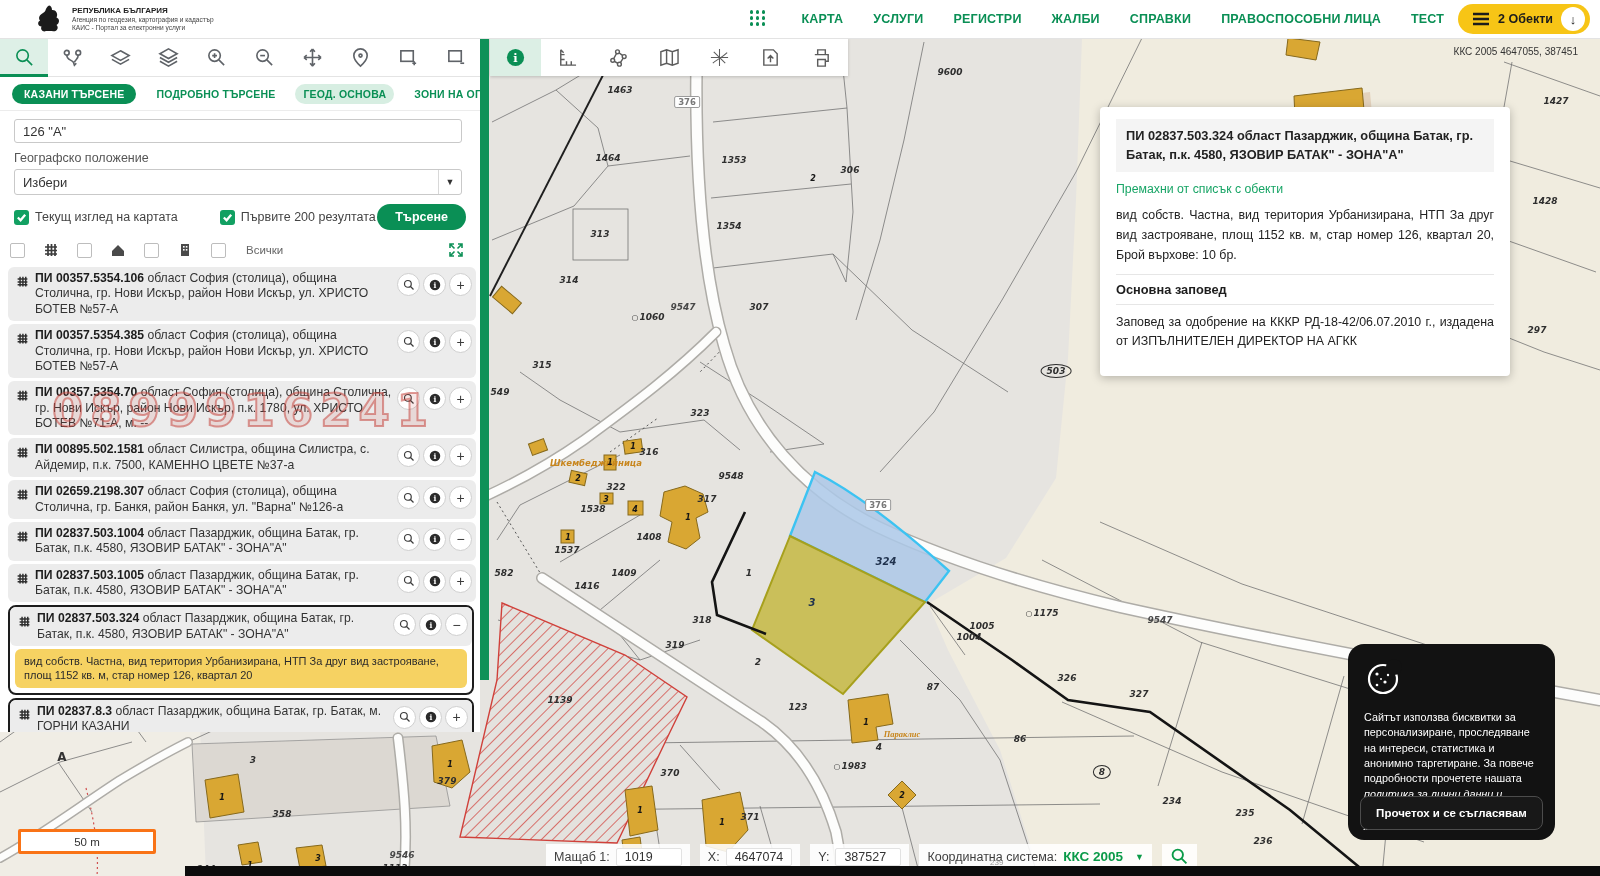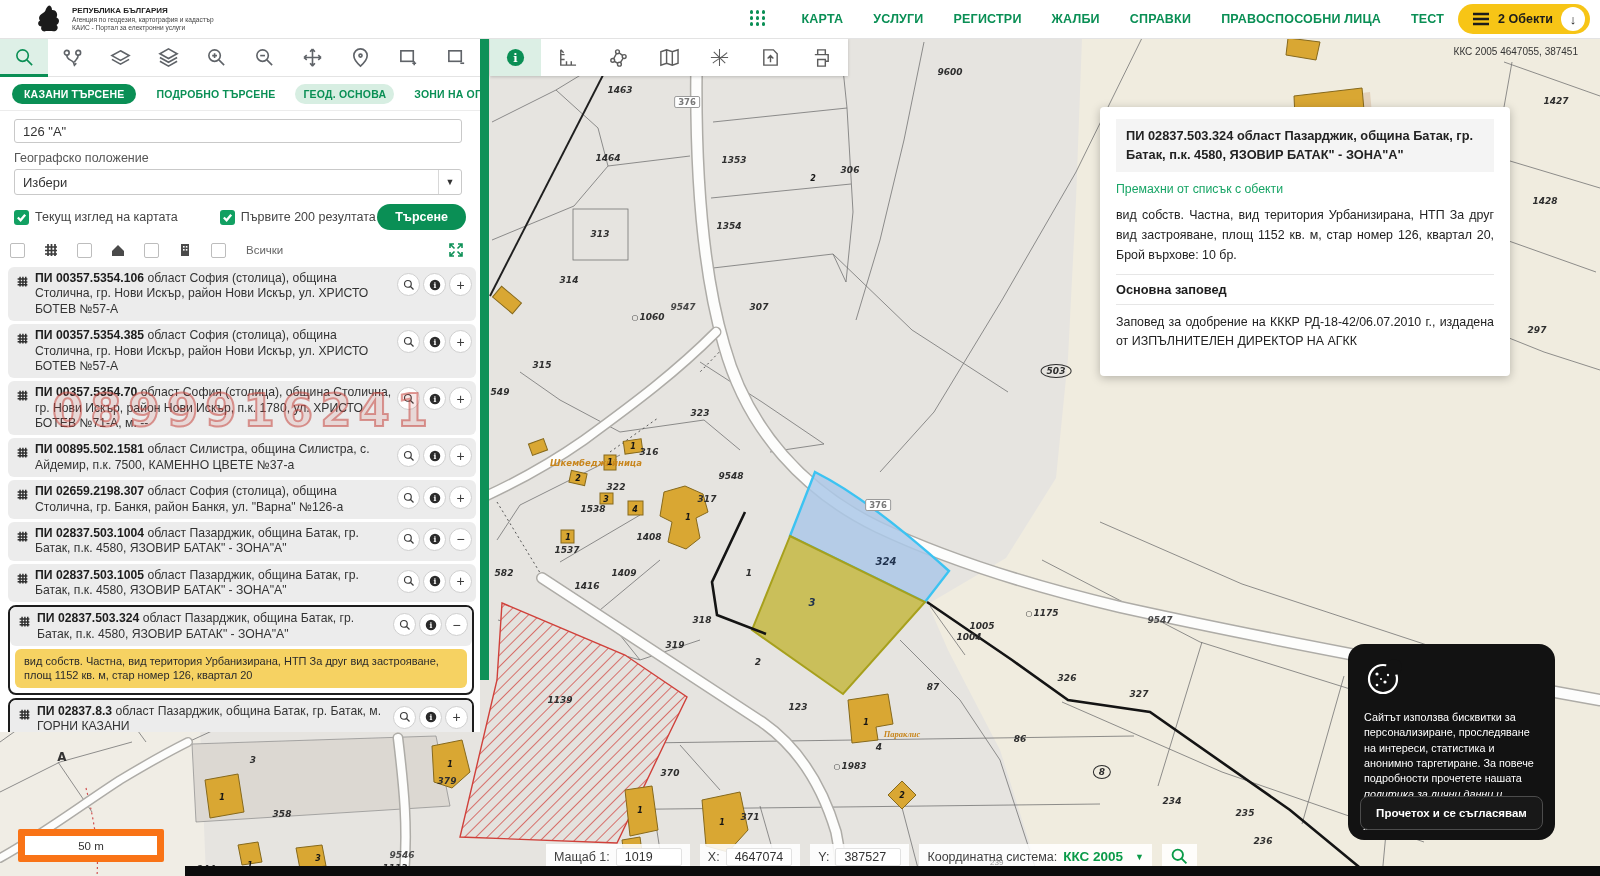--- a/index.html
+++ b/index.html
@@ -40,21 +40,21 @@
   
   #map-toolbar{position:absolute;left:490px;top:38px;width:358px;height:38px;background:#fff;
                box-shadow:0 1px 3px rgba(0,0,0,.18);display:flex;align-items:center;z-index:12;}
   .mt-item{width:51px;height:38px;display:flex;align-items:center;justify-content:center;cursor:pointer;}
   .mt-item.active{background:#dcEFe4;background:#dcefe5;}
   .mt-item svg{width:21px;height:21px;stroke:#5c5c5c;fill:none;stroke-width:1.5;}
 
   #corner-ref{position:absolute;right:22px;top:46px;font-size:10px;color:#333;z-index:3;}
 
   #scale-bar{position:absolute;left:18px;top:829px;width:132px;height:19px;background:#fff;
-             border:7px solid #f97316;border-radius:2px;display:flex;align-items:center;justify-content:center;
+             border:3px solid #f97316;border-radius:2px;display:flex;align-items:center;justify-content:center;
              font-size:11.5px;color:#333;z-index:6;}
 
   
   #status-bar{position:absolute;left:546px;top:845px;height:23px;display:flex;align-items:center;gap:10px;z-index:6;}
   .sb-group{display:flex;align-items:center;gap:6px;background:rgba(255,255,255,.88);
             padding:2px 8px;height:21px;font-size:12.5px;color:#3e3e3e;}
   .sb-input{background:#fff;border:1px solid #e2e2e2;border-radius:2px;padding:1px 8px;min-width:48px;
             font-size:12.5px;color:#333;}
   .sb-crs{color:#0a9a48;font-weight:bold;font-size:13.5px;}
   .sb-caret{color:#0a9a48;font-size:9px;margin-left:6px;}

